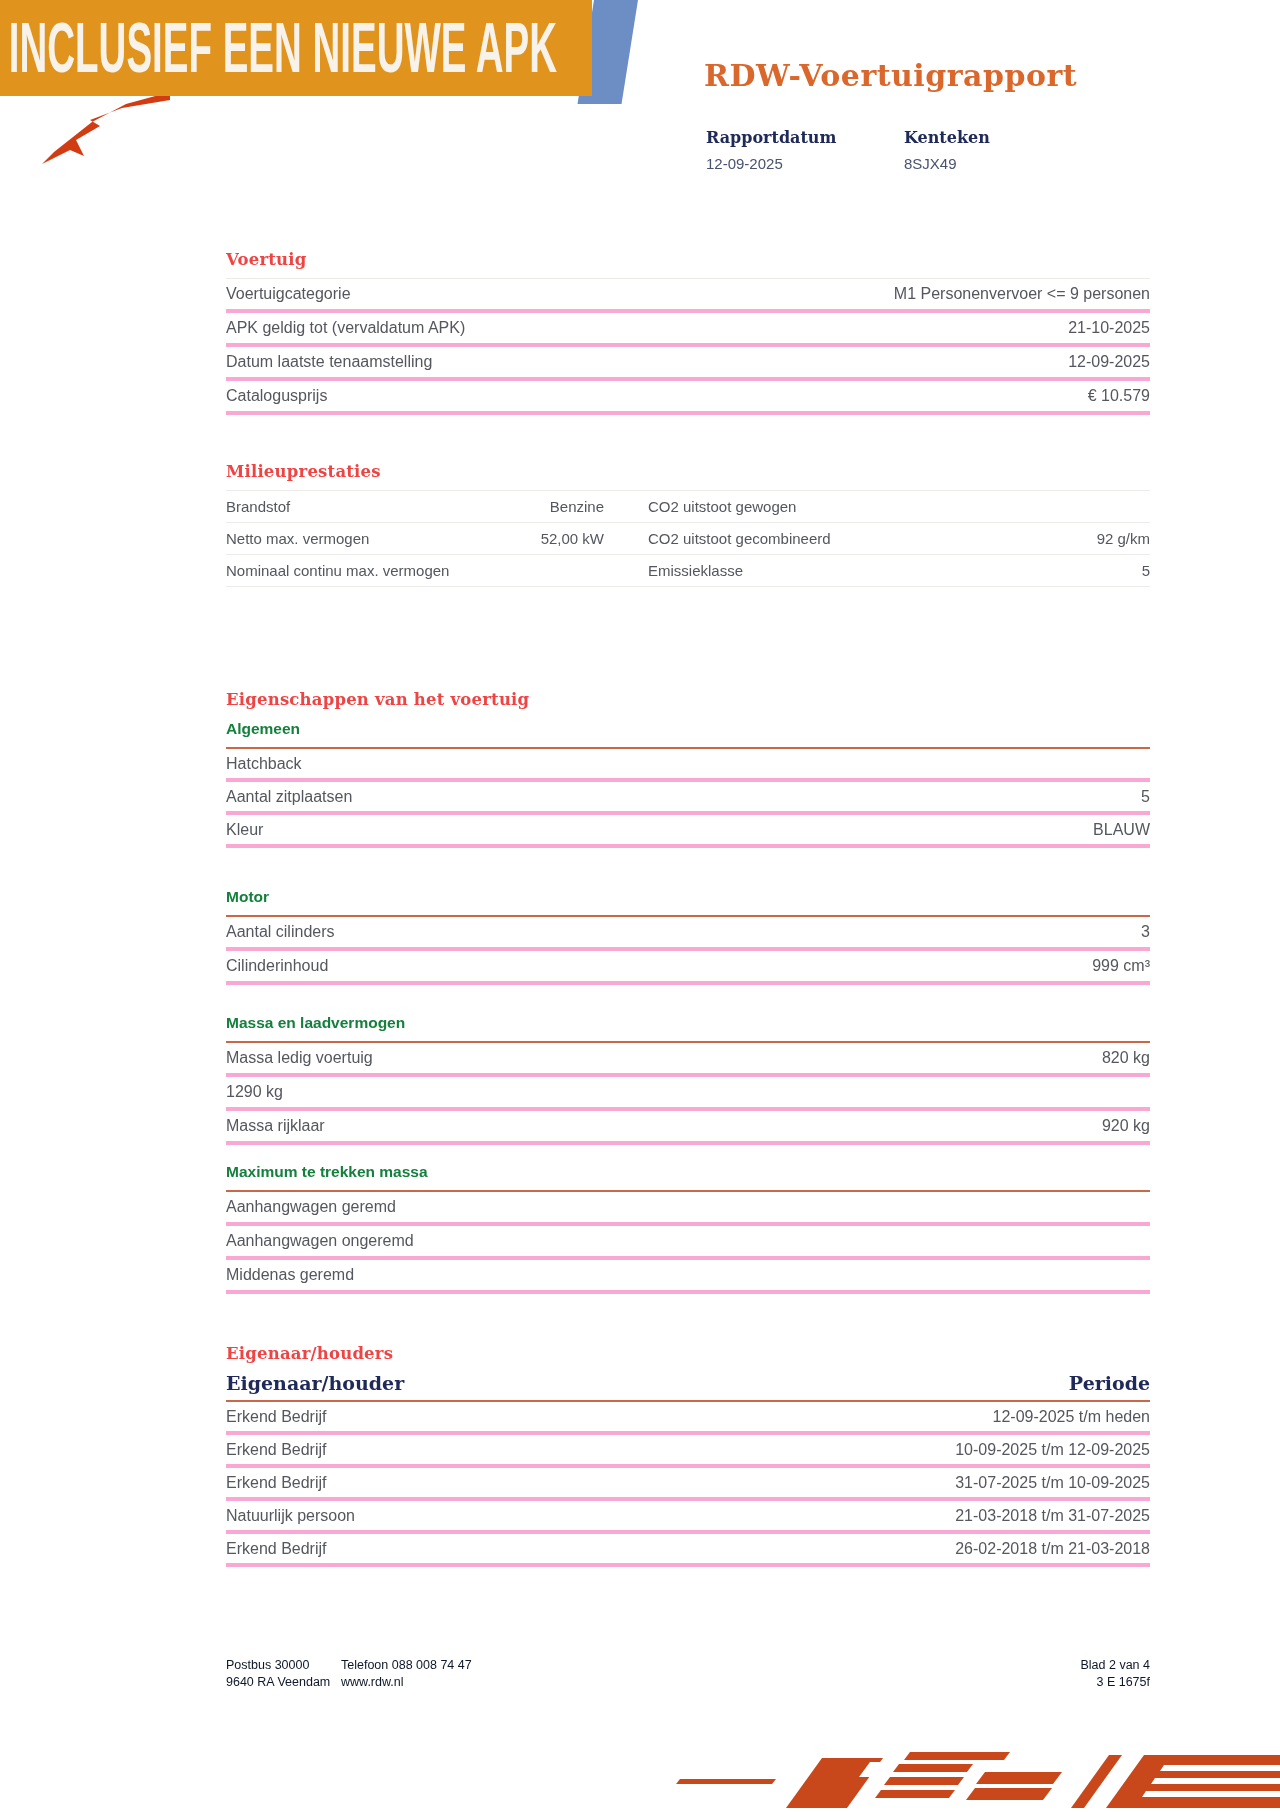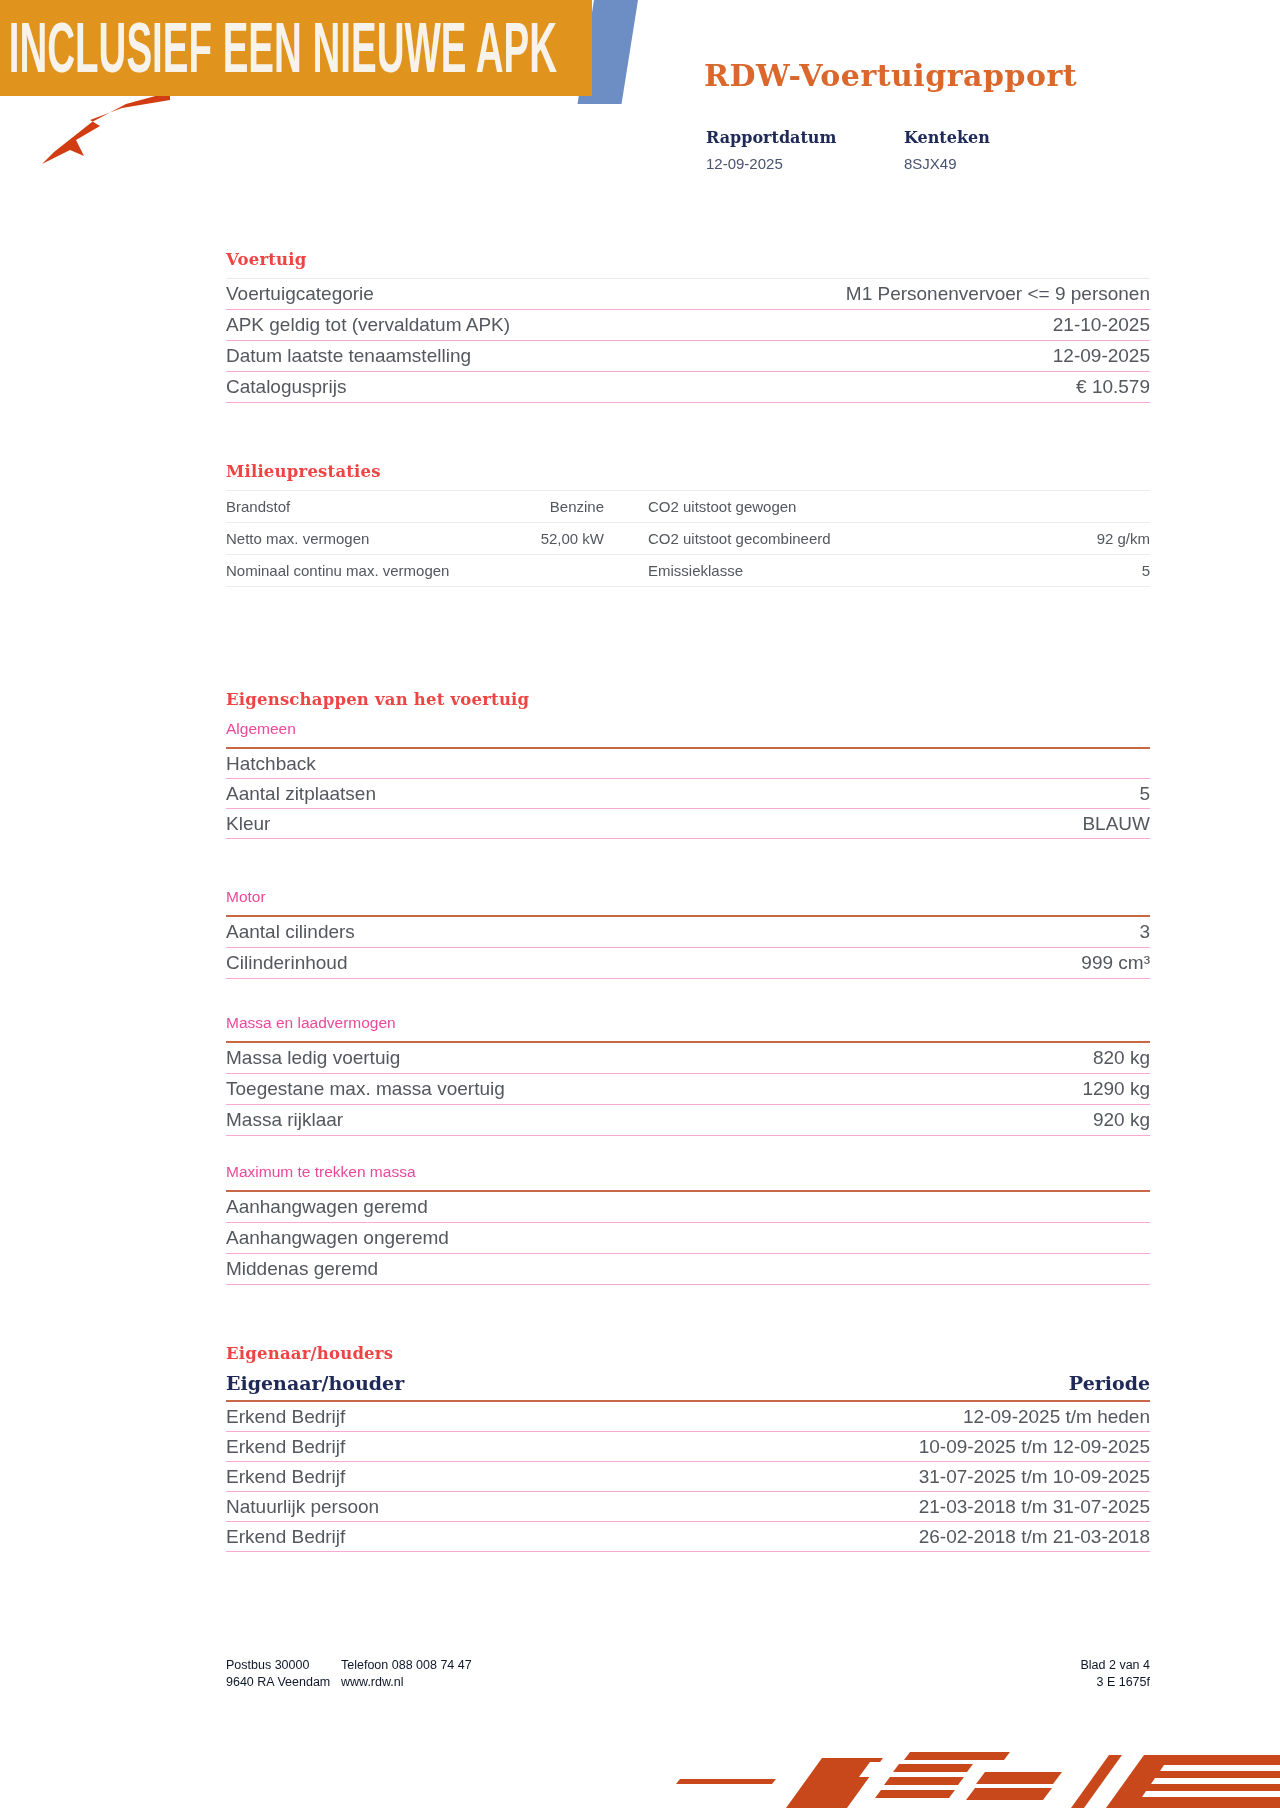--- a/index.html
+++ b/index.html
@@ -41,27 +41,27 @@
   .meta-col { width:198px; }
   .meta-label { font-family:"DejaVu Serif", serif; font-weight:bold; font-size:16px; color:#202A58; }
   .meta-value { margin-top:8px; font-size:15px; color:#49536E; }
 
   
   .block { position:absolute; left:226px; width:924px; }
   .section-title {
     font-family:"DejaVu Serif", serif; font-weight:bold; font-size:16.5px;
     color:#ef4444; letter-spacing:0.2px;
   }
-  .sub-title { font-weight:normal; font-size:15.5px; color:#ec4899; }
+  .sub-title { font-weight:bold; font-size:15.5px; color:#15803d; }
 
   .table { border-top:1px solid #EDEBE8; margin-top:9px; }
   .table.orange-top { border-top:2px solid #C96847; }
   .trow {
     display:flex; align-items:center; height:30px;
-    border-bottom:1px solid #f9a8d4; font-size:19px; color:#54575E;
+    border-bottom:4px solid #f9a8d4; font-size:16px; color:#54575E;
   }
   .trow.h29 { height:29px; }
   .tlabel { flex:1; }
   .tvalue { text-align:right; white-space:nowrap; }
 
   
   .mrow {
     display:flex; align-items:center; height:31px;
     border-bottom:1px solid #EDEBE8; font-size:15px; color:#54575E;
   }
@@ -198,21 +198,20 @@
   </div>
 
   <div class="block" style="top:1014px;">
     <div class="sub-title">Massa en laadvermogen</div>
     <div class="table orange-top">
       <div class="trow">
         <span class="tlabel">Massa ledig voertuig</span>
         <span class="tvalue">820 kg</span>
       </div>
       <div class="trow">
-        <span class="tlabel">Toegestane max. massa voertuig</span>
         <span class="tvalue">1290 kg</span>
       </div>
       <div class="trow">
         <span class="tlabel">Massa rijklaar</span>
         <span class="tvalue">920 kg</span>
       </div>
     </div>
   </div>
 
   <div class="block" style="top:1163px;">

